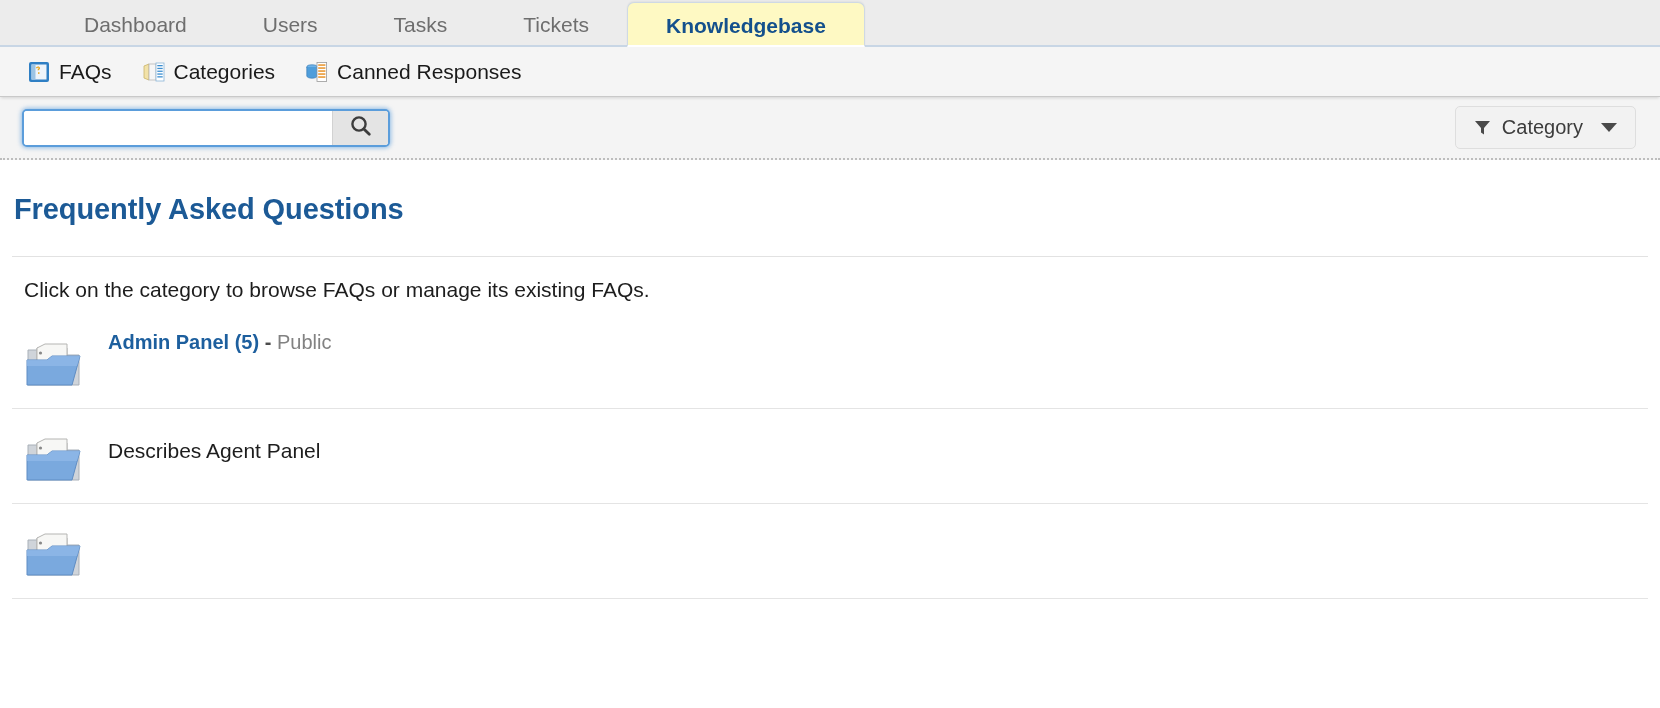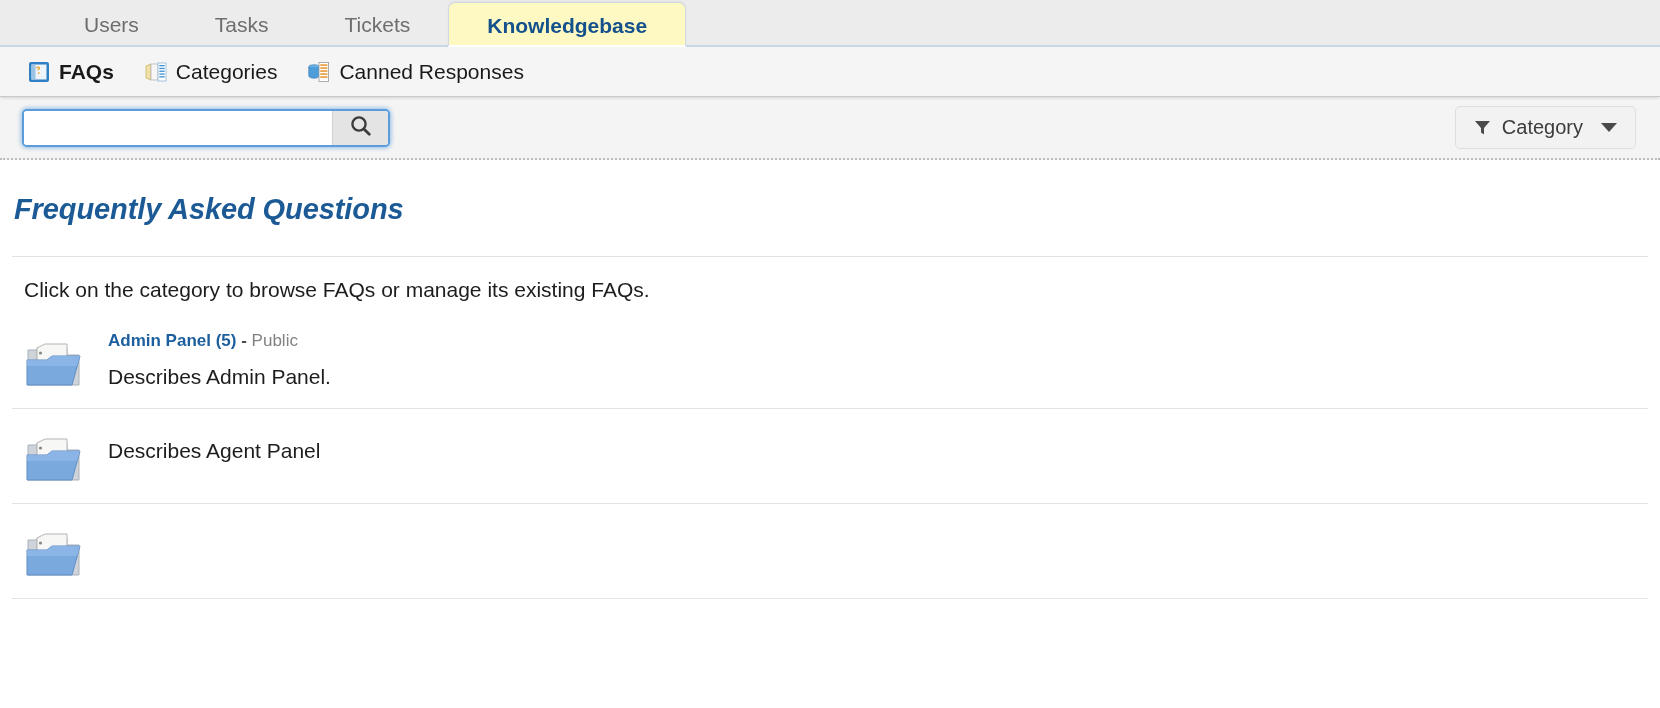--- a/index.html
+++ b/index.html
@@ -64,21 +64,21 @@
   }
   .subnav-item {
     display: flex;
     align-items: center;
     margin-right: 30px;
     font-size: 21px;
     color: #1a1a1a;
     cursor: pointer;
     white-space: nowrap;
   }
-  .subnav-item.current { font-weight: bold; }
+  .subnav-item.current { font-weight: normal; }
   .subnav-item .ico { margin-right: 8px; display: block; line-height: 0; }
 
   
   .searchbar {
     height: 63px;
     background: #f4f4f4;
     border-bottom: 2px dotted #bdbdbd;
     box-sizing: border-box;
     display: flex;
     align-items: center;
@@ -144,21 +144,20 @@
   }
 
   
   .content { padding: 0 12px; }
   .page-title {
     font-size: 29px;
     font-weight: bold;
     color: #1c5a96;
     margin: 33px 0 0 2px;
     letter-spacing: -0.1px;
-    font-style: italic;
   }
   .title-rule {
     border: 0;
     border-top: 1px solid #e2e2e2;
     margin: 30px 0 0 0;
   }
   .intro {
     font-size: 21px;
     color: #1d1d1d;
     margin: 21px 0 0 12px;
@@ -168,30 +167,31 @@
   .cat-row {
     display: flex;
     align-items: flex-start;
     padding: 12px 0 16px 12px;
     border-bottom: 1px solid #e4e4e4;
     min-height: 78px;
     box-sizing: border-box;
   }
   .cat-icon { width: 64px; flex: none; padding-top: 12px; line-height: 0; }
   .cat-text { padding-left: 20px; padding-top: 4px; }
-  .cat-title { font-size: 17px; line-height: 1.25; }
+  .cat-title { font-size: 20px; line-height: 1.25; }
   .cat-title .name { color: #1d5f9e; font-weight: bold; cursor: pointer; }
   .cat-title .dash { color: #4b4b4b; font-weight: bold; }
   .cat-title .vis { color: #828282; }
   .cat-desc { font-size: 21px; color: #1d1d1d; margin-top: 14px; }
 </style>
 </head>
 <body>
 
 <div class="tabbar">
+  <div class="tab">Dashboard</div>
   <div class="tab">Users</div>
   <div class="tab">Tasks</div>
   <div class="tab">Tickets</div>
   <div class="tab active">Knowledgebase</div>
 </div>
 
 <div class="subnav">
 
   <div class="subnav-item current">
     <span class="ico">
@@ -293,21 +293,20 @@
           <path d="M3 22 h20 l5 -4 h28 l-8 29 H3 Z" fill="none" stroke="#5f8dc4" stroke-width="1"></path>
           <path d="M3 22 h20 l5 -4 h28 l-3 10 H3 Z" fill="#92bae8" opacity="0.75"></path>
         </svg>
       </div>
       <div class="cat-text">
         <div class="cat-title">
           <span class="name">Admin Panel (5)</span>
           <span class="dash">-</span>
           <span class="vis">Public</span>
         </div>
-        <div class="cat-desc">Describes Admin Panel.</div>
       </div>
     </div>
 
     <div class="cat-row">
       <div class="cat-icon">
         <svg width="62" height="54" viewBox="0 0 62 54">
           <path d="M4 12 h20 l5 5 h26 v30 H4 Z" fill="#cfd4da" stroke="#a9b0b8" stroke-width="1"></path>
           <path d="M13 10 h30 v26 H13 Z" fill="#f1f1ef" stroke="#b0b0ae" stroke-width="1"></path>
           <path d="M13 10 l8 -4 h22 v26 H13 Z" fill="#f7f7f5" stroke="#b5b5b3" stroke-width="1"></path>
           <circle cx="16.5" cy="15" r="1.6" fill="#888"></circle>

